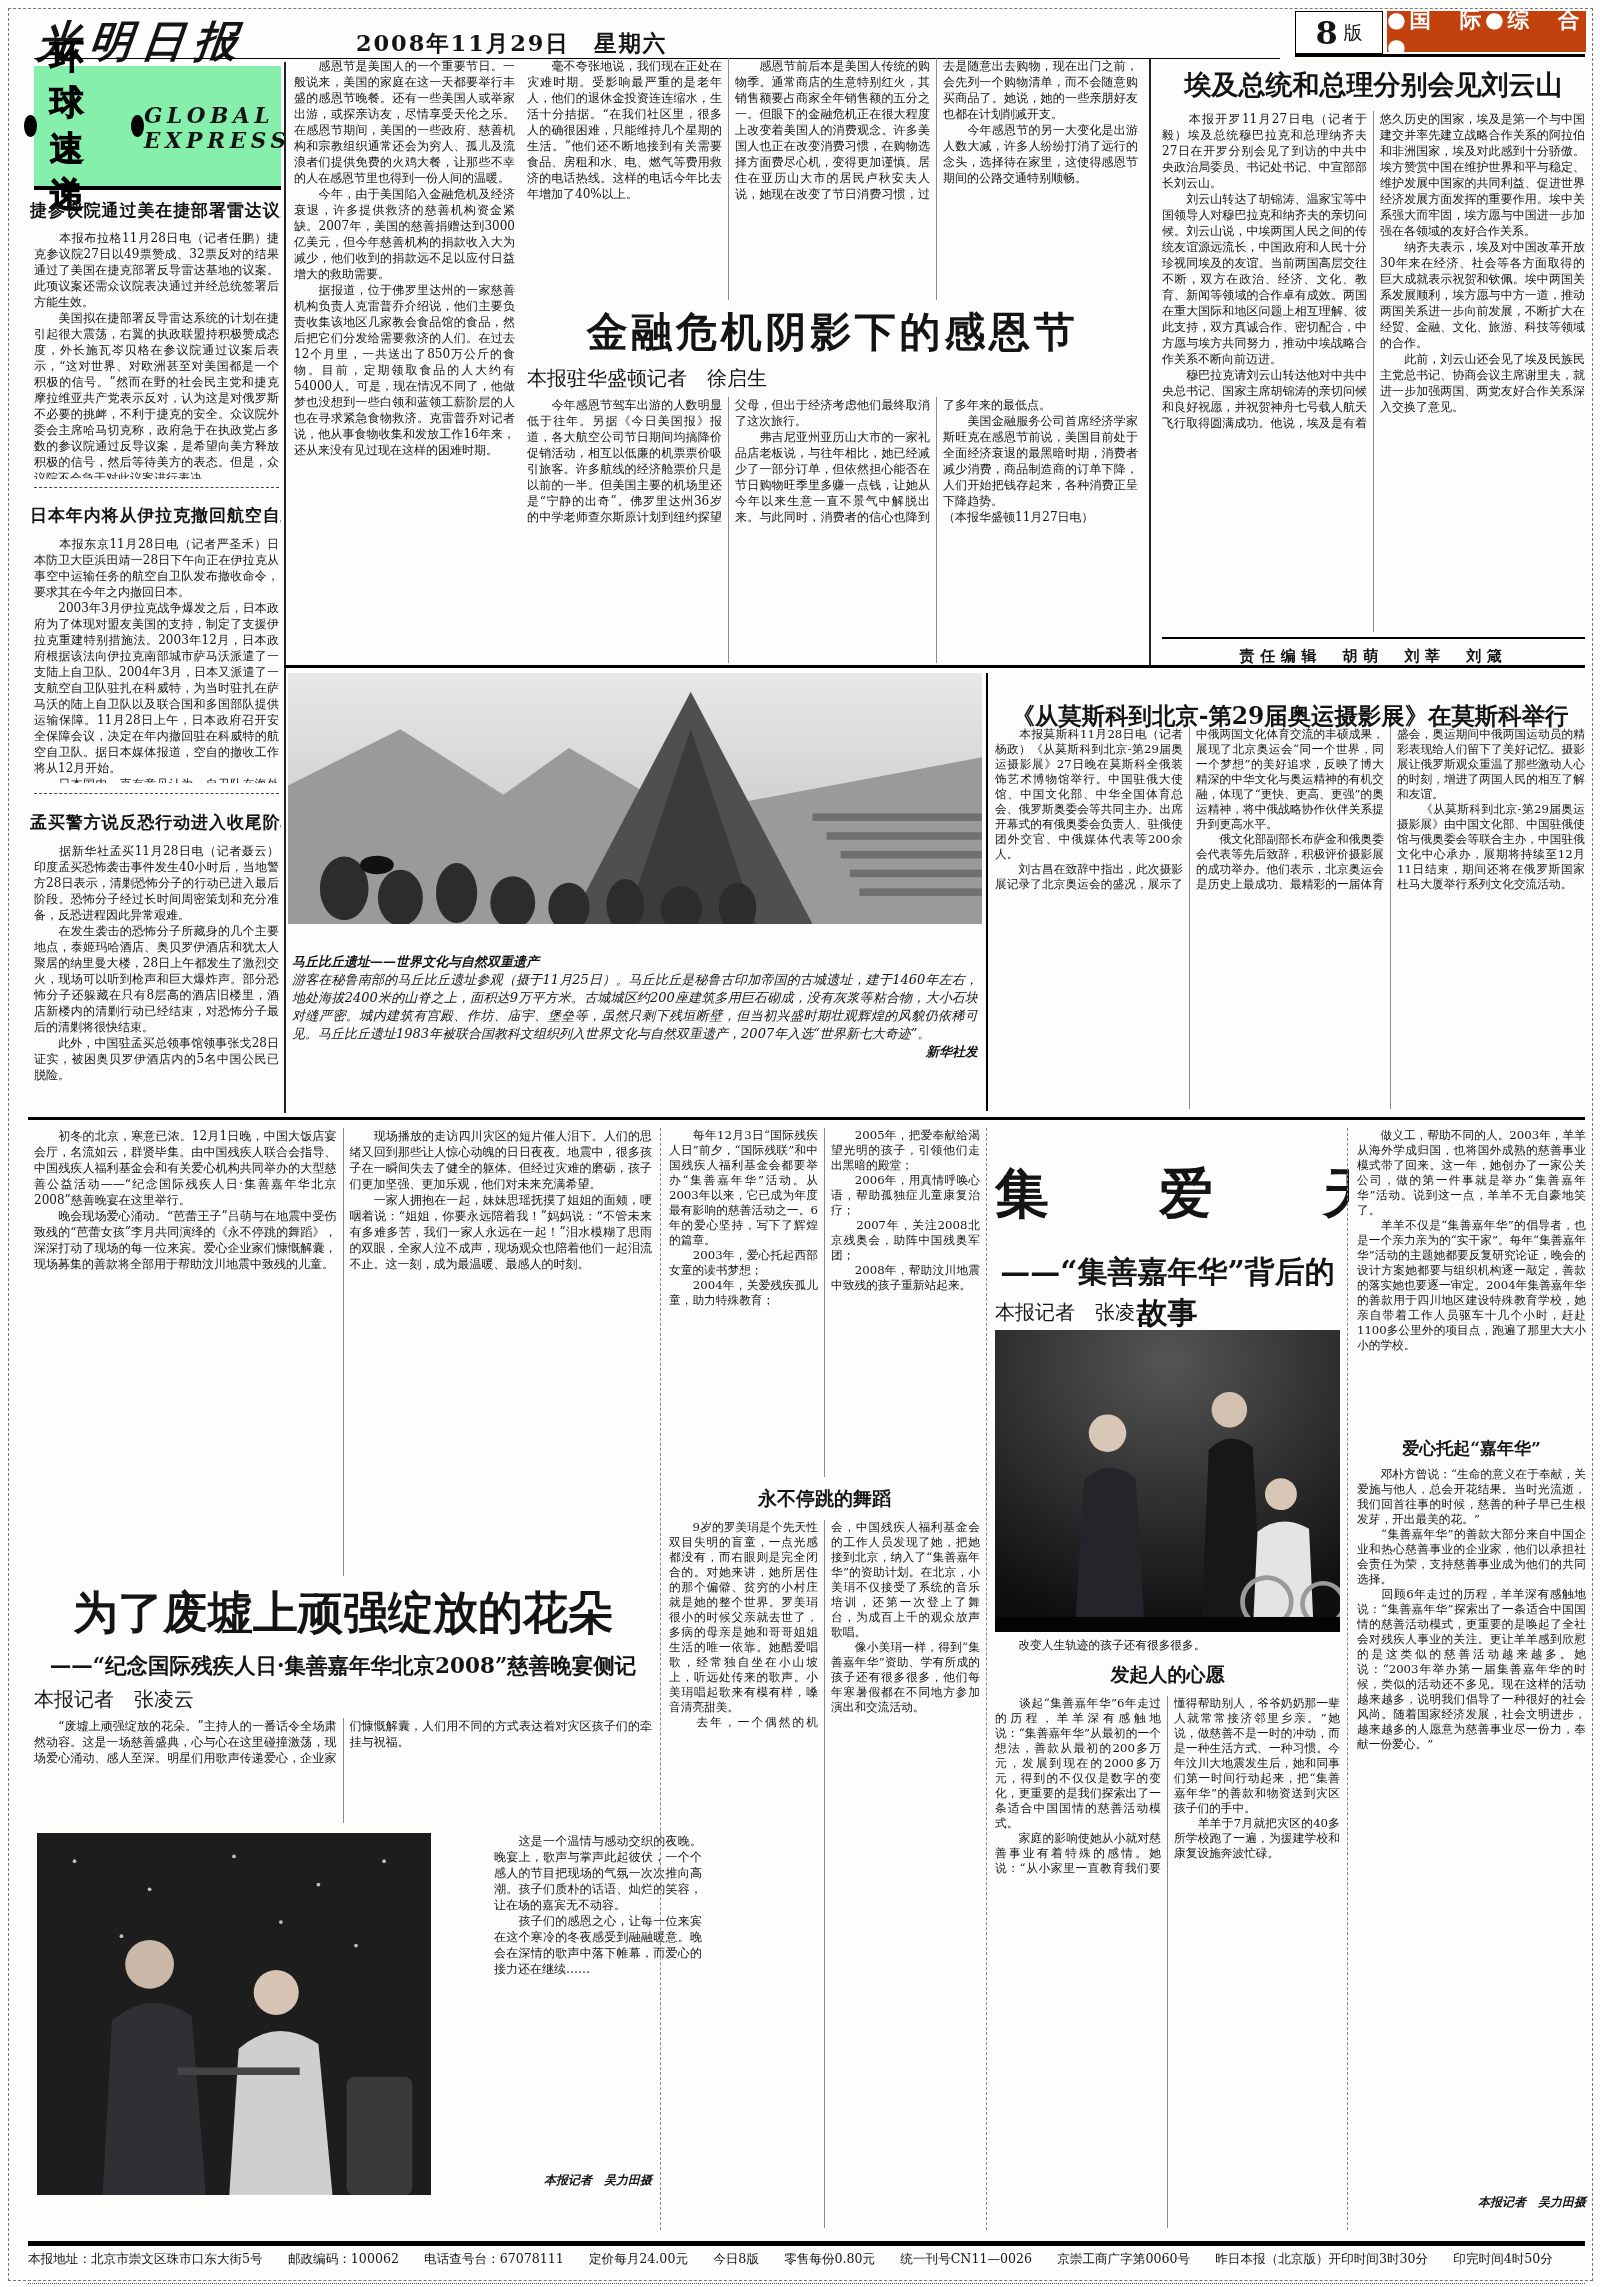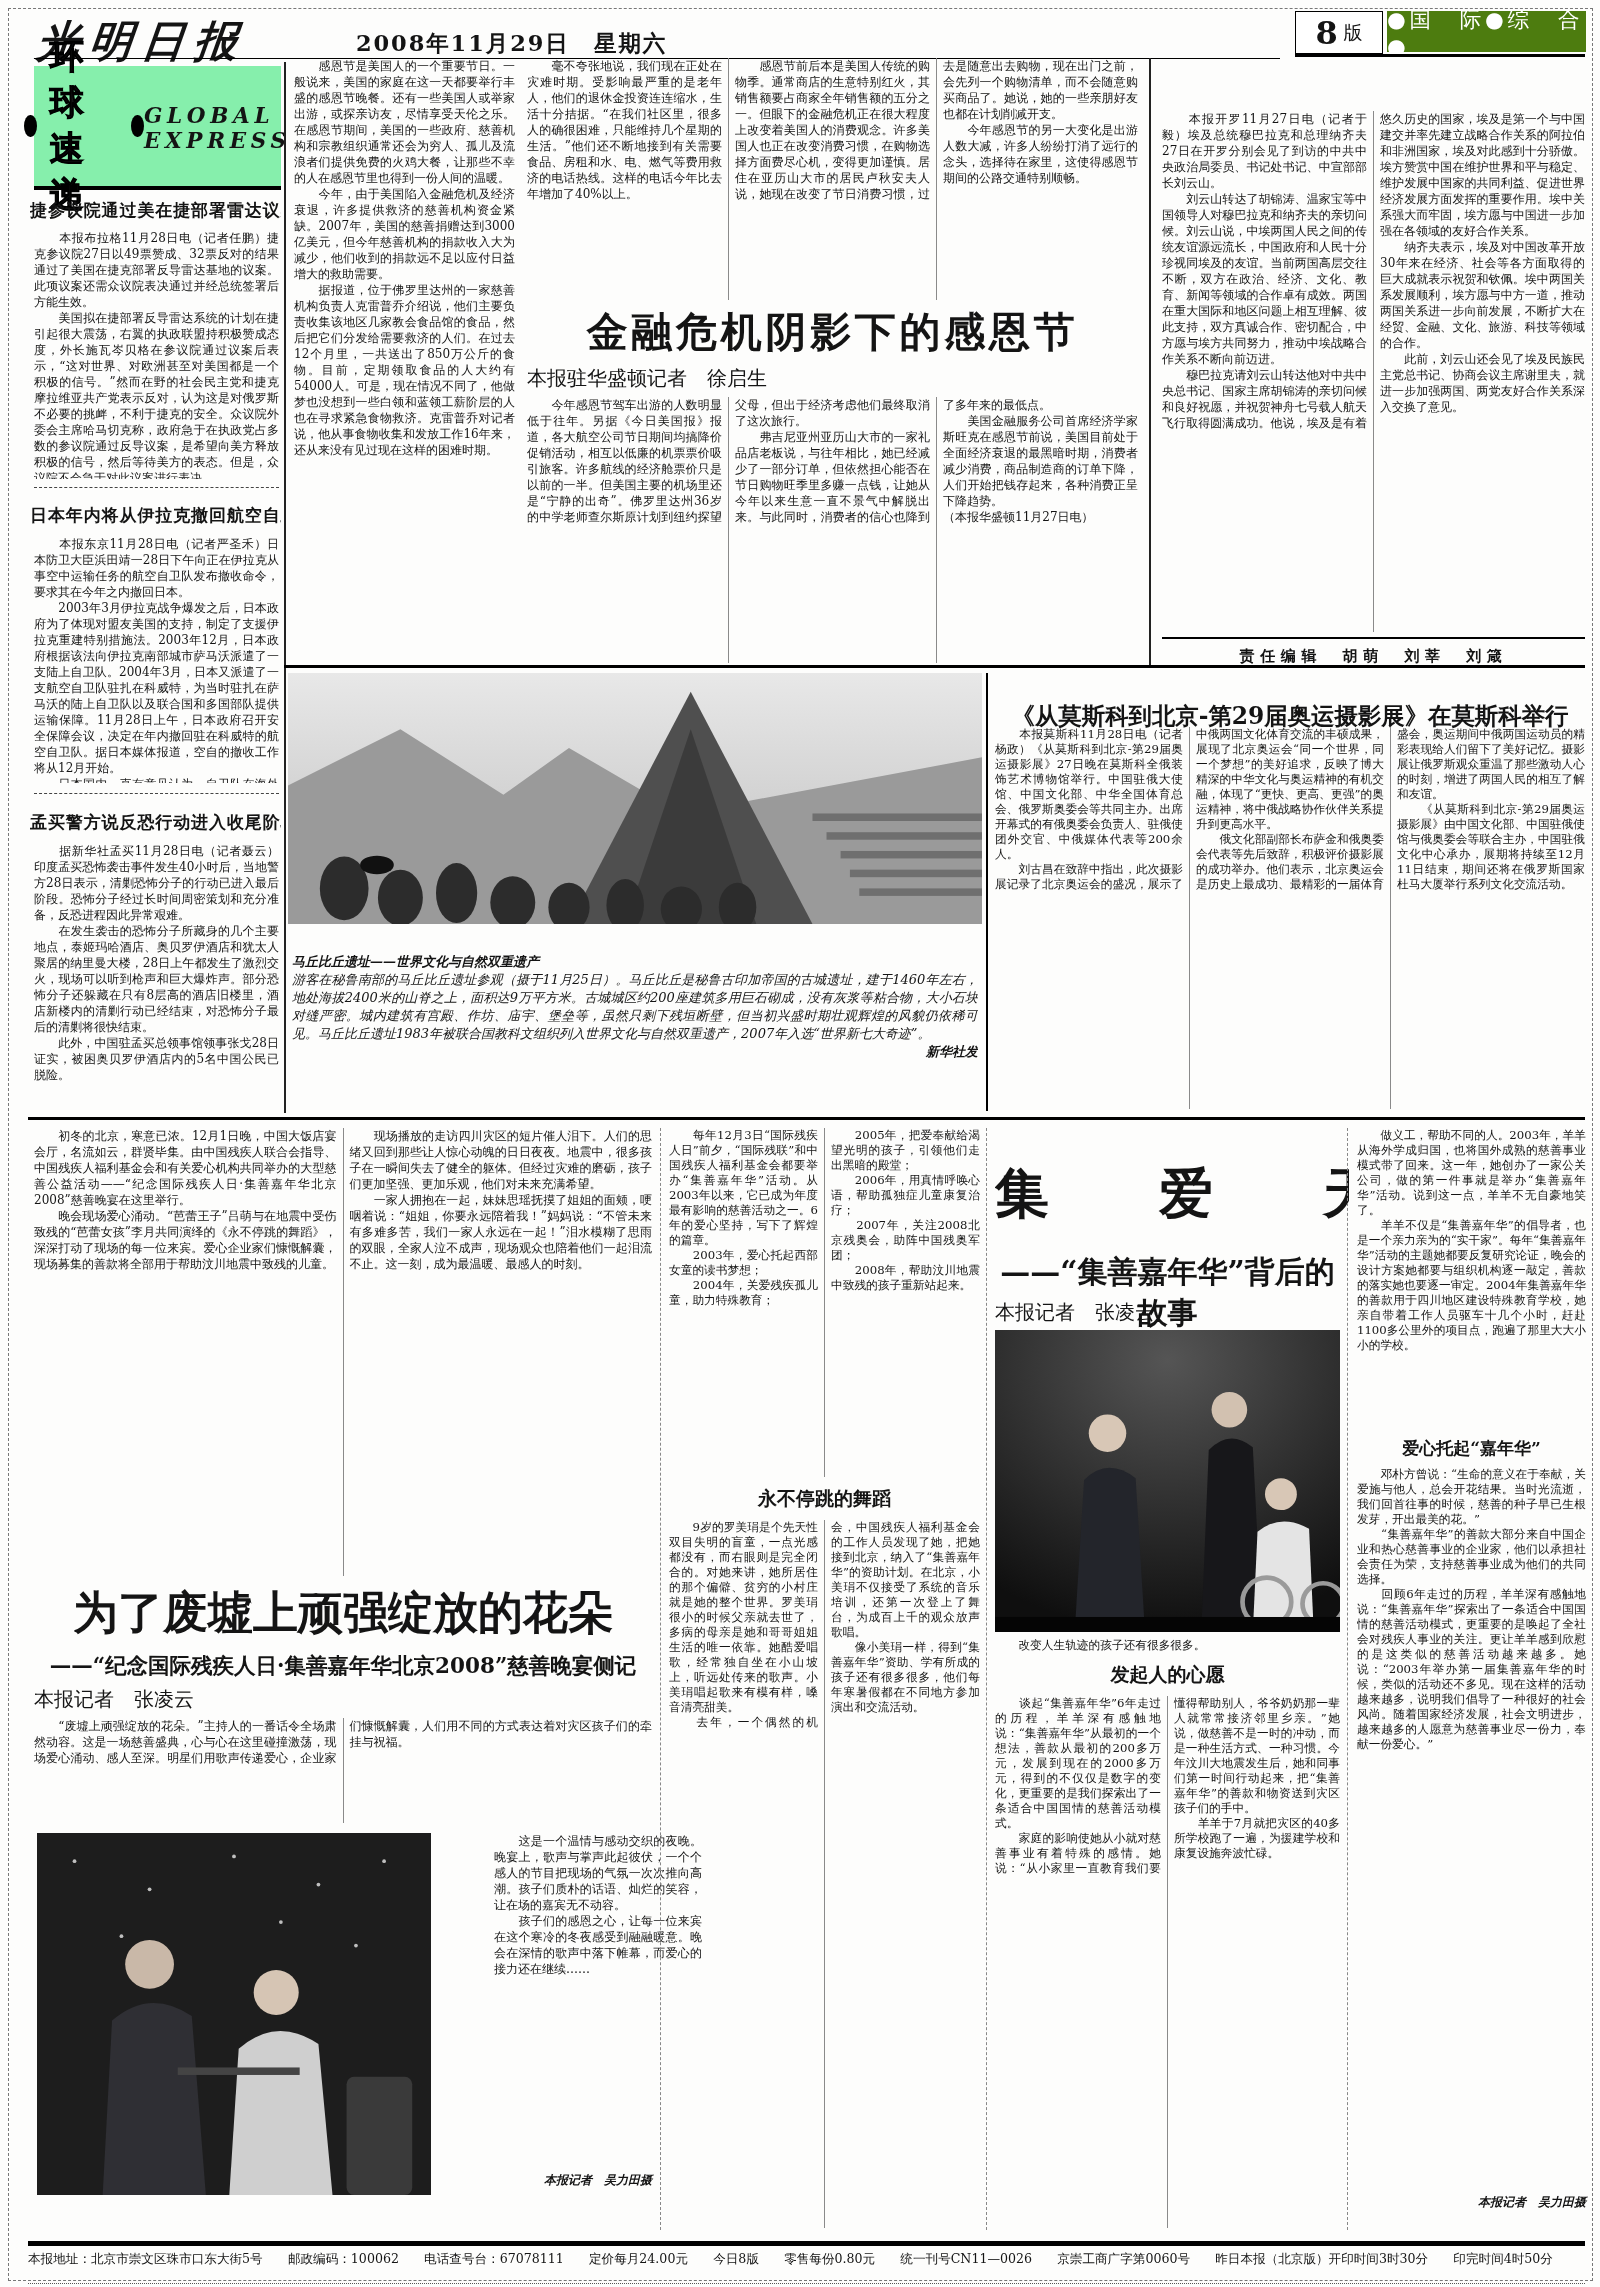--- a/index.html
+++ b/index.html
@@ -15,22 +15,22 @@
   .byline{text-align:left;font-size:20px;}
   .dashed-sep{border-top:1.9px dashed #444;}
   .vrule{background:#222;width:1.9px;}
   .vrule-dash{border-left:0.9px dashed #888;width:0;}
   
   .logo{font-size:43px;font-weight:900;font-style:italic;letter-spacing:9.4px;transform:skewX(-6deg);}
   .date{font-size:22.5px;font-weight:bold;letter-spacing:1.9px;}
   .pagebox{border:1.9px solid #000;display:flex;align-items:center;justify-content:center;gap:5.6px;background:#fff;}
   .pagebox .num{font-size:32px;font-weight:bold;}
   .pagebox .unit{font-size:19px;}
-  .secbox{background:#4d7c0f;color:#fff;display:flex;align-items:center;justify-content:center;
-          font-size:21.5px;font-weight:normal;letter-spacing:3.7px;}
+  .secbox{background:#c2410c;color:#fff;display:flex;align-items:center;justify-content:center;
+          font-size:21.5px;font-weight:bold;letter-spacing:3.7px;}
   
   .gx{background:#86efac;border-bottom:4.7px solid #000;display:flex;flex-direction:row;
       align-items:center;justify-content:center;}
   .gx-row{display:flex;align-items:center;gap:13px;}
   .gx-dot{width:28px;height:22.5px;background:#000;border-radius:50%;}
   .gx-cn{font-size:34px;font-weight:900;letter-spacing:3.7px;-webkit-text-stroke:0.9px #000;}
   .gx-en{font-size:21.5px;font-weight:bold;font-style:italic;letter-spacing:4.7px;margin-top:3.7px;}
   .lefthl{font-size:17px;font-weight:900;text-align:center;letter-spacing:0.9px;white-space:nowrap;overflow:hidden;}
   .caption{font-size:13px;line-height:18px;text-align:justify;font-style:italic;white-space:pre-line;overflow:hidden;}
   .credit{font-weight:bold;text-align:right;font-style:italic;}
@@ -91,20 +91,21 @@
 　　感恩节前后本是美国人传统的购物季。通常商店的生意特别红火，其销售额要占商家全年销售额的五分之一。但眼下的金融危机正在很大程度上改变着美国人的消费观念。许多美国人也正在改变消费习惯，在购物选择方面费尽心机，变得更加谨慎。居住在亚历山大市的居民卢秋安夫人说，她现在改变了节日消费习惯，过去是随意出去购物，现在出门之前，会先列一个购物清单，而不会随意购买商品了。她说，她的一些亲朋好友也都在计划削减开支。
 　　今年感恩节的另一大变化是出游人数大减，许多人纷纷打消了远行的念头，选择待在家里，这使得感恩节期间的公路交通特别顺畅。</div>
   <div class="abs hl" style="left:527px;top:305px;width:611px;font-size:41px;letter-spacing:3.7px;">金融危机阴影下的感恩节</div>
   <div class="abs byline" style="left:527px;top:365px;width:611px;">本报驻华盛顿记者　徐启生</div>
   <div class="abs bt cols3" style="left:527px;top:397px;width:611px;height:266px;">　　今年感恩节驾车出游的人数明显低于往年。另据《今日美国报》报道，各大航空公司节日期间均搞降价促销活动，相互以低廉的机票票价吸引旅客。许多航线的经济舱票价只是以前的一半。但美国主要的机场里还是“宁静的出奇”。佛罗里达州36岁的中学老师查尔斯原计划到纽约探望父母，但出于经济考虑他们最终取消了这次旅行。
 　　弗吉尼亚州亚历山大市的一家礼品店老板说，与往年相比，她已经减少了一部分订单，但依然担心能否在节日购物旺季里多赚一点钱，让她从今年以来生意一直不景气中解脱出来。与此同时，消费者的信心也降到了多年来的最低点。
 　　美国金融服务公司首席经济学家斯旺克在感恩节前说，美国目前处于全面经济衰退的最黑暗时期，消费者减少消费，商品制造商的订单下降，人们开始把钱存起来，各种消费正呈下降趋势。
 （本报华盛顿11月27日电）</div>
   <div class="abs vrule" style="left:1149px;top:58px;height:609px;"></div>
 
+  <div class="abs hl" style="left:1162px;top:67px;width:423px;font-size:27px;white-space:nowrap;">埃及总统和总理分别会见刘云山</div>
   <div class="abs bt cols2" style="left:1162px;top:111px;width:423px;height:521px;">　　本报开罗11月27日电（记者于毅）埃及总统穆巴拉克和总理纳齐夫27日在开罗分别会见了到访的中共中央政治局委员、书记处书记、中宣部部长刘云山。
 　　刘云山转达了胡锦涛、温家宝等中国领导人对穆巴拉克和纳齐夫的亲切问候。刘云山说，中埃两国人民之间的传统友谊源远流长，中国政府和人民十分珍视同埃及的友谊。当前两国高层交往不断，双方在政治、经济、文化、教育、新闻等领域的合作卓有成效。两国在重大国际和地区问题上相互理解、彼此支持，双方真诚合作、密切配合，中方愿与埃方共同努力，推动中埃战略合作关系不断向前迈进。
 　　穆巴拉克请刘云山转达他对中共中央总书记、国家主席胡锦涛的亲切问候和良好祝愿，并祝贺神舟七号载人航天飞行取得圆满成功。他说，埃及是有着悠久历史的国家，埃及是第一个与中国建交并率先建立战略合作关系的阿拉伯和非洲国家，埃及对此感到十分骄傲。埃方赞赏中国在维护世界和平与稳定、维护发展中国家的共同利益、促进世界经济发展方面发挥的重要作用。埃中关系强大而牢固，埃方愿与中国进一步加强在各领域的友好合作关系。
 　　纳齐夫表示，埃及对中国改革开放30年来在经济、社会等各方面取得的巨大成就表示祝贺和钦佩。埃中两国关系发展顺利，埃方愿与中方一道，推动两国关系进一步向前发展，不断扩大在经贸、金融、文化、旅游、科技等领域的合作。
 　　此前，刘云山还会见了埃及民族民主党总书记、协商会议主席谢里夫，就进一步加强两国、两党友好合作关系深入交换了意见。</div>
   <div class="abs editors" style="left:1162px;top:637px;width:423px;">责任编辑　胡萌　刘莘　刘箴</div>
 
   <div class="abs" style="left:284px;top:665px;width:1301px;border-top:3.7px solid #000;"></div>
 
   <div class="abs photo" style="left:288px;top:673px;width:694px;height:251px;">

